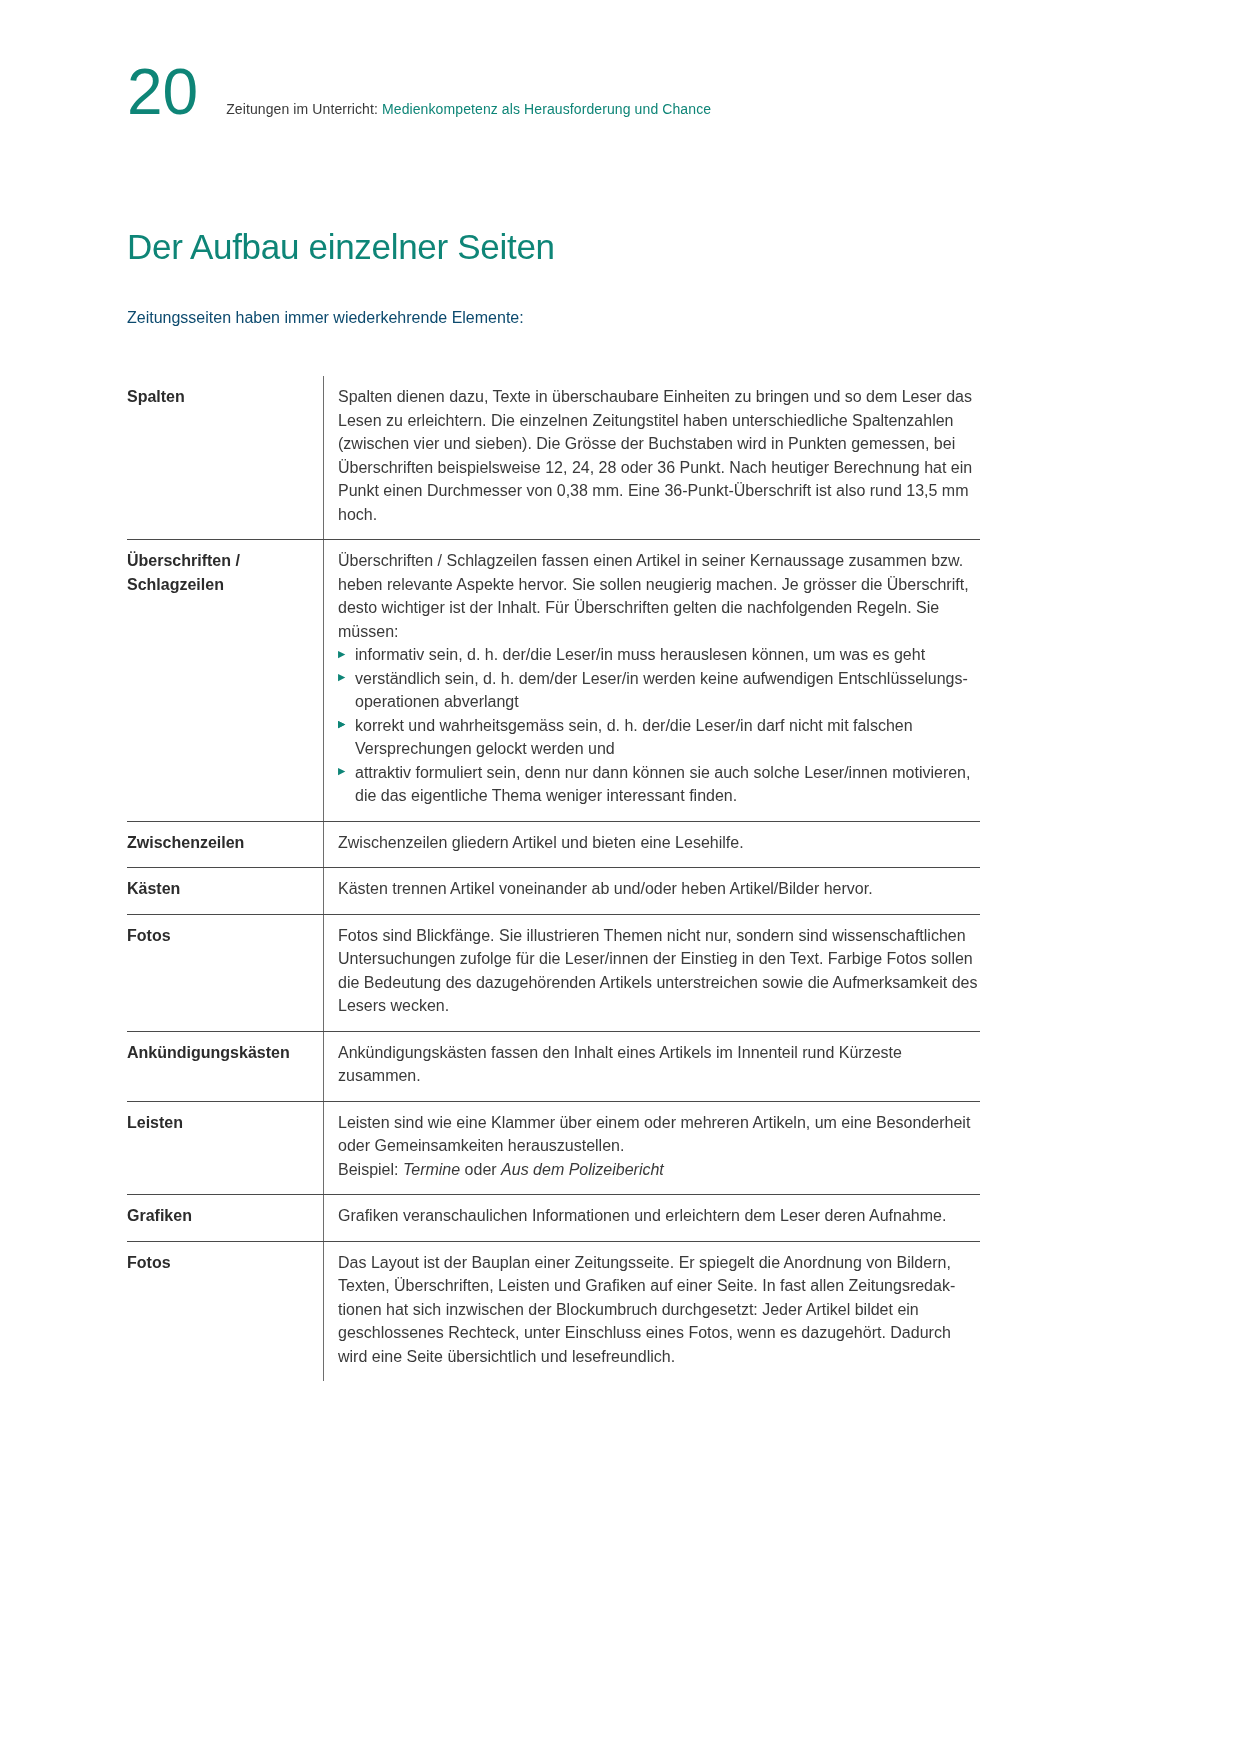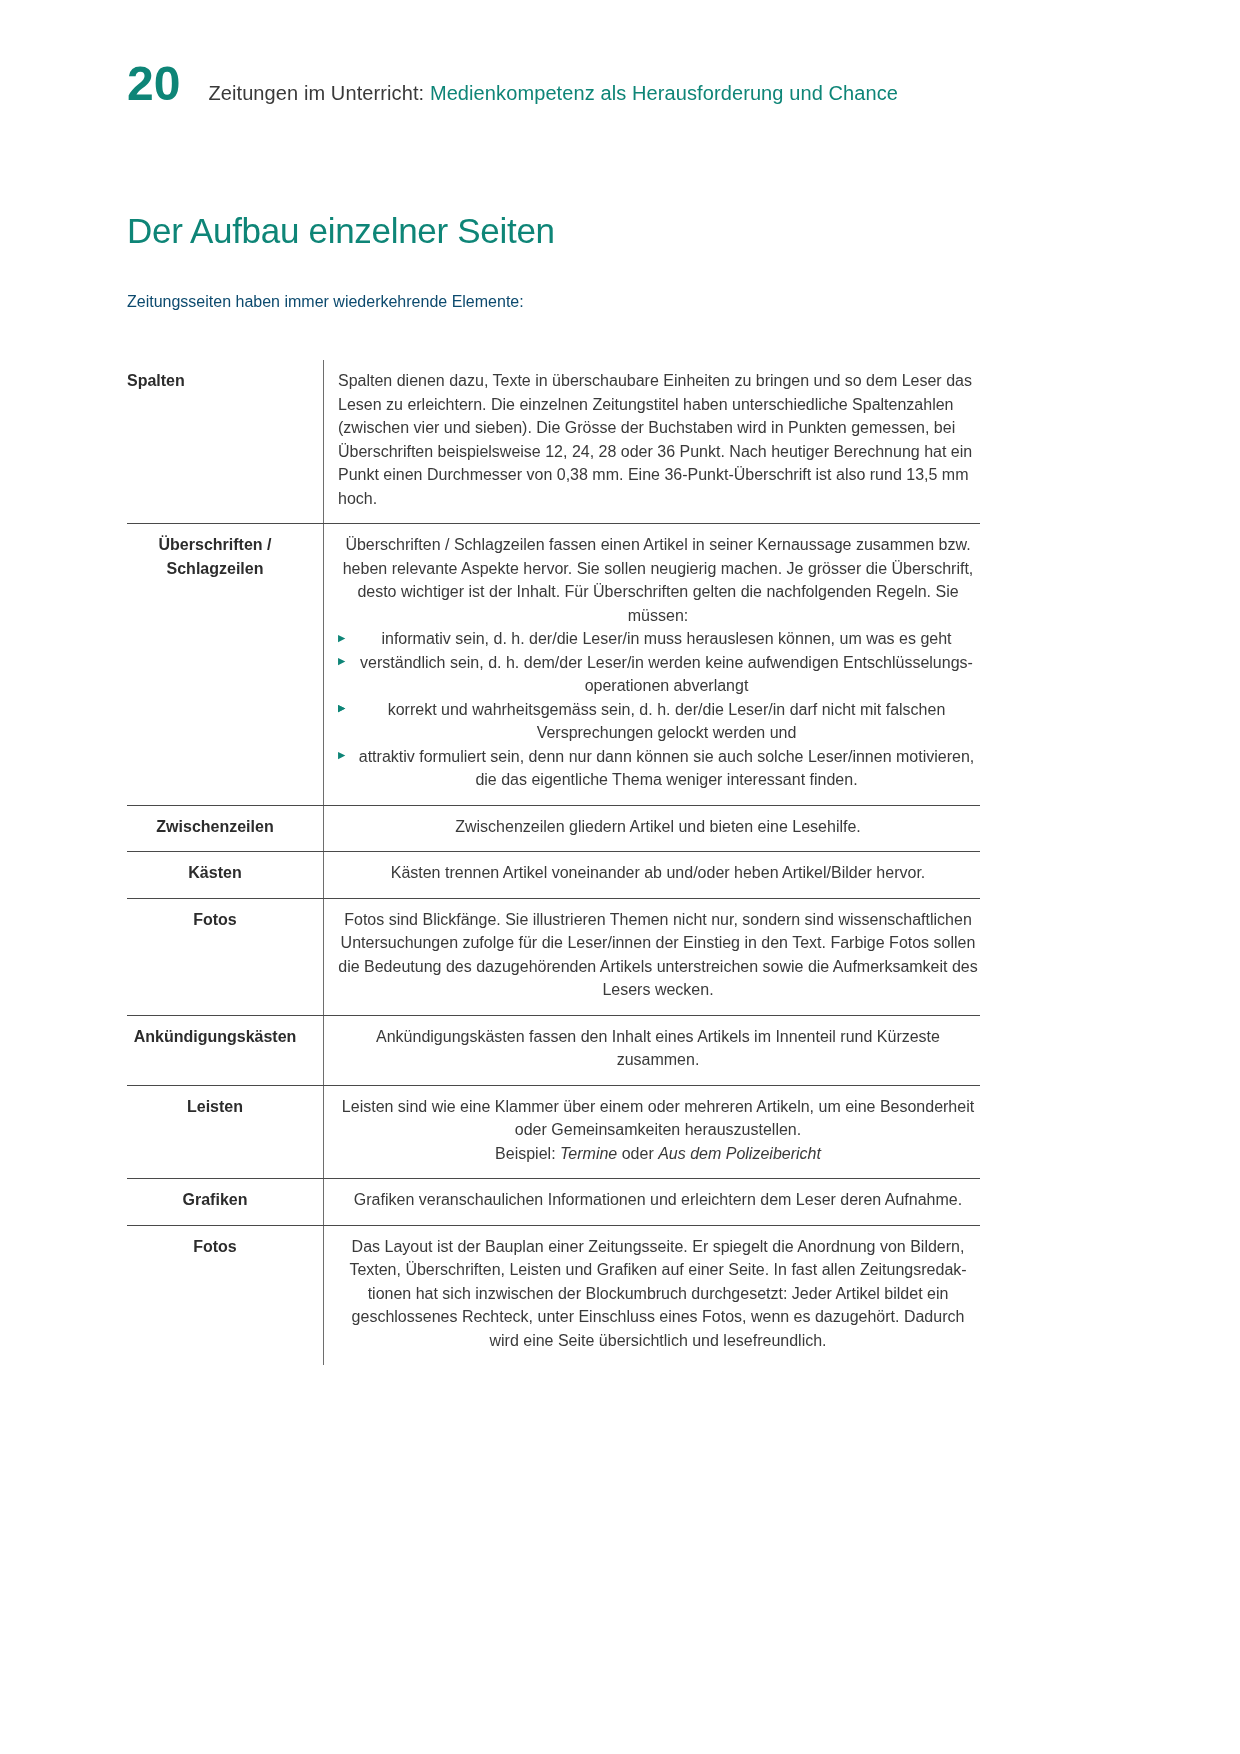--- a/index.html
+++ b/index.html
@@ -9,44 +9,44 @@
     margin:0 auto;
     background:#ffffff;
     font-family:"Liberation Sans", sans-serif;
     color:#3a3a3a;
     box-sizing:border-box;
     padding:60px 0 0 127px;
   }
   
   .runhead{display:flex;align-items:baseline;}
   .page-num{
-    font-size:48px;line-height:1;font-weight:700;
+    font-size:64px;line-height:1;font-weight:400;
     color:#0e8577;letter-spacing:0;
   }
   .runhead-text{
-    font-size:20px;margin-left:28px;color:#3a3a3a;letter-spacing:.1px;
+    font-size:14px;margin-left:28px;color:#3a3a3a;letter-spacing:.1px;
   }
   .runhead-text .accent{color:#0e8577;}
   
   h1.doc-title{
     margin:102px 0 0 0;
     font-size:35px;line-height:42px;font-weight:300;
     color:#0e8577;letter-spacing:-.3px;
   }
   .intro{
     margin:38px 0 0 0;
     font-size:16px;line-height:24px;color:#0c4a6e;
   }
   
   .elements-table{
     width:853px;
     margin-top:46px;
   }
   .row{display:flex;}
-  .row + .row{border-top:1px solid #4a4a4a;text-align:center;}
+  .row + .row{border-top:1px solid #4a4a4a;}
   .cell-label{
     flex:0 0 196px;width:196px;box-sizing:border-box;
     padding:9px 20px 13px 0;
     font-size:16px;line-height:23.5px;font-weight:bold;color:#2c2c2c;
   }
   .cell-text{
     flex:1;box-sizing:border-box;
     border-left:1px solid #6e6e6e;
     padding:9px 2px 13px 14px;
     font-size:16px;line-height:23.5px;color:#3a3a3a;

